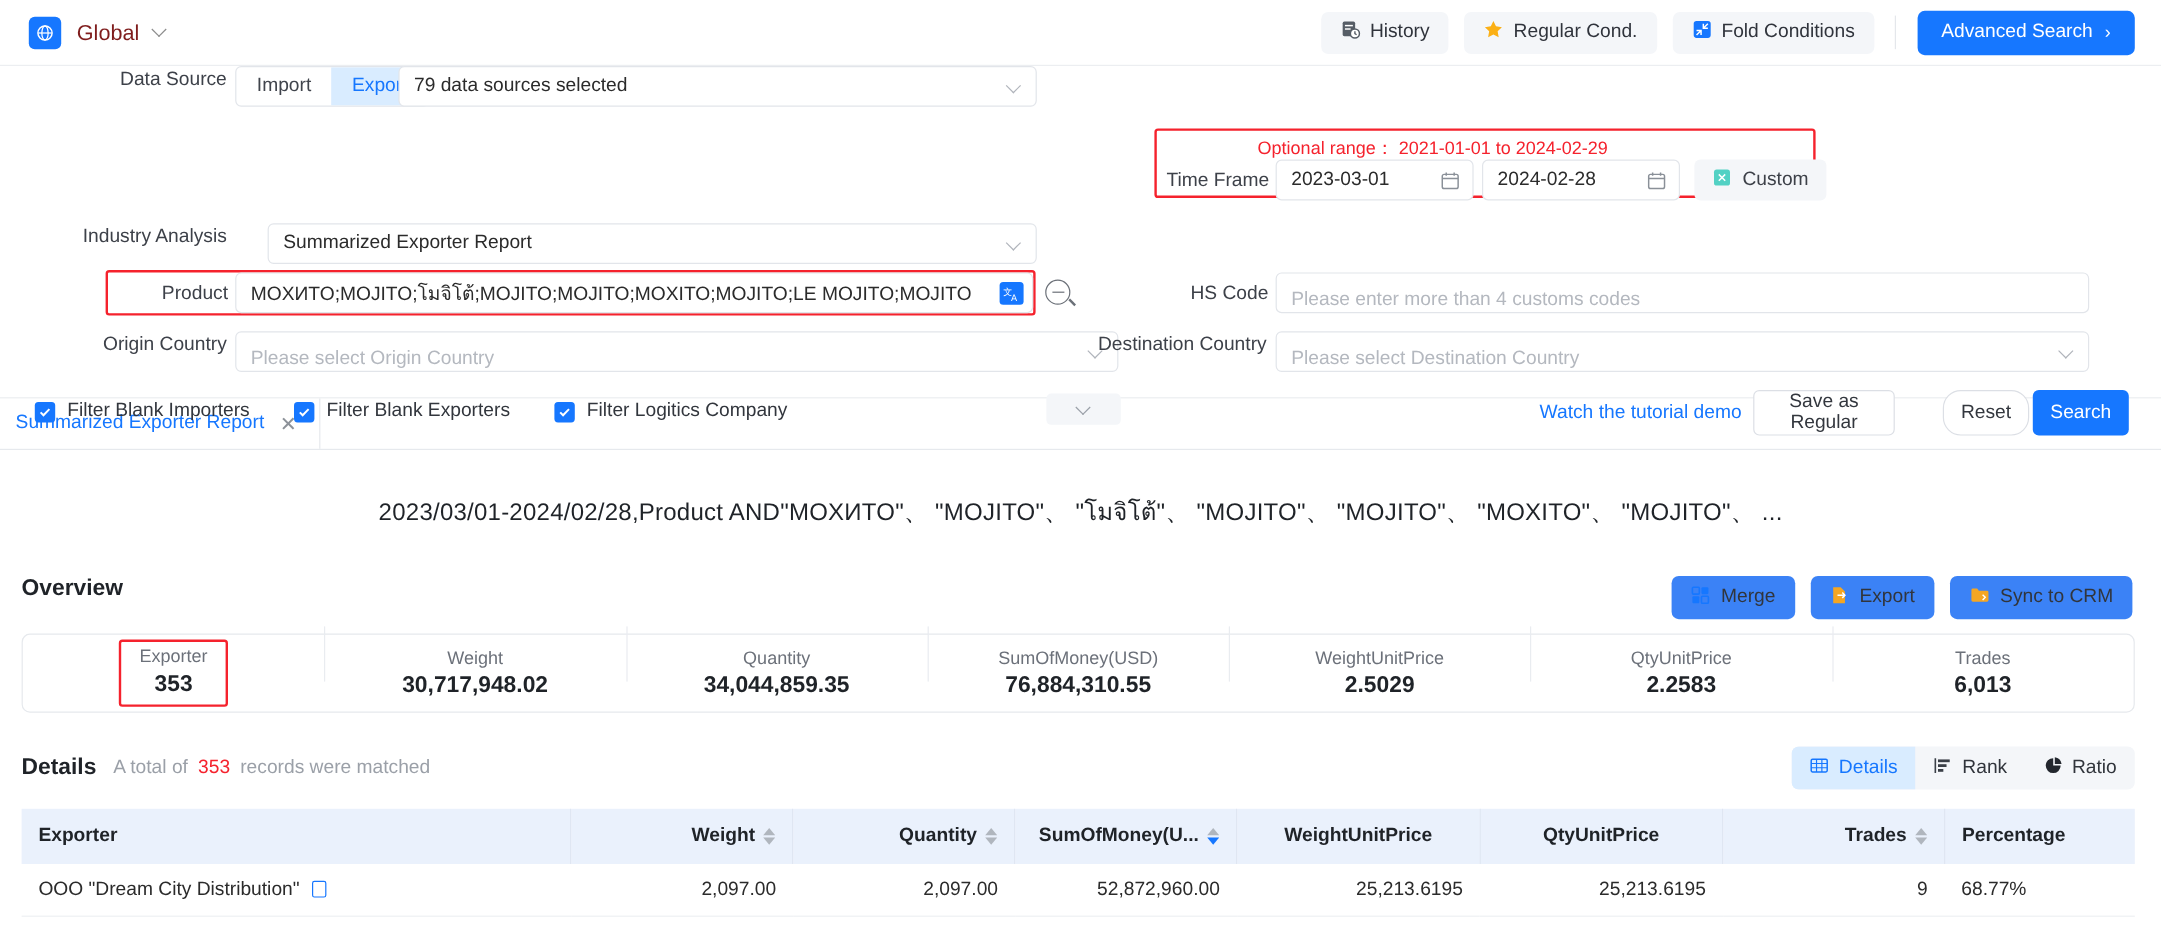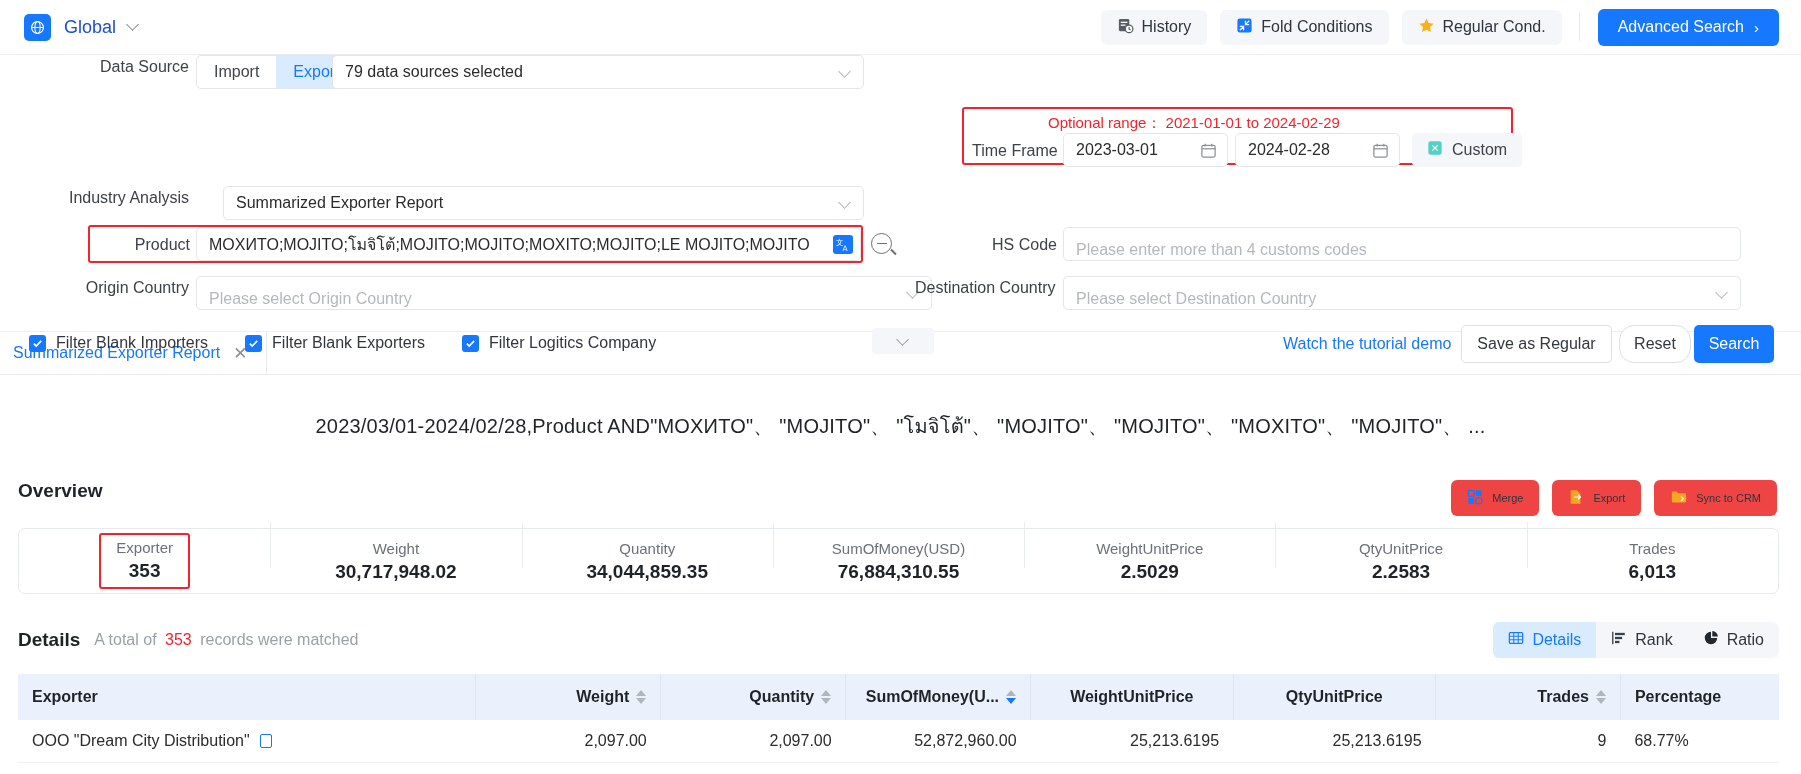--- a/index.html
+++ b/index.html
@@ -18,21 +18,21 @@
     height: 55px; display: flex; align-items: center;
     padding: 0 22px 0 24px; border-bottom: 1px solid #eceef1;
     background: #fff;
   }
   .globe-badge {
     width: 27px; height: 27px; border-radius: 5px; background: #1677ff;
     display: flex; align-items: center; justify-content: center;
     margin-right: 13px; flex: none;
   }
   .globe-badge svg { display:block; }
-  .global-label { font-size: 18px; color: #1d4ed8; }
+  .global-label { font-size: 18px; color: #7f1d1d; }
   .caret-down {
     margin-left: 11px; width: 13px; height: 13px; position: relative; top: -2px;
   }
   .caret-down::before{
     content:""; position:absolute; left:1px; top:1px;
     width:8px; height:8px; border-right:1.6px solid #8c8c8c; border-bottom:1.6px solid #8c8c8c;
     transform: rotate(45deg);
   }
   .topbar-spacer { flex: 1; }
   .pillbtn {
@@ -154,21 +154,21 @@
     content:""; position:absolute; left:1px; top:0px;
     width:8px; height:8px; border-right:1.6px solid #9aa0a8; border-bottom:1.6px solid #9aa0a8;
     transform: rotate(45deg);
   }
   .tutorial-link { position:absolute; left: 1283px; top: 280px; font-size:16px; color:#1677ff; cursor:pointer; white-space:nowrap; }
   .btn-outline {
     position:absolute; top: 270px; height: 38px; border:1px solid #dcdfe5; background:#fff;
     border-radius: 5px; font-size:16px; color:#33373e; display:flex; align-items:center;
     justify-content:center; cursor:pointer; font-family:"Liberation Sans", sans-serif;
   }
-  .btn-save { left: 1461px; width: 151px; }
+  .btn-save { left: 1461px; width: 118px; }
   .btn-reset { left: 1619px; width: 72px; border-radius: 15px; }
   .btn-search {
     position:absolute; left: 1694px; top: 270px; width: 80px; height: 38px;
     background:#1677ff; border:none; border-radius:5px; color:#fff; font-size:16px;
     display:flex; align-items:center; justify-content:center; cursor:pointer;
     font-family:"Liberation Sans", sans-serif;
   }
 
   
   .tabstrip { height: 43px; border-bottom: 1px solid #e6e9ed; display:flex; align-items:stretch; background:#fff;}
@@ -181,22 +181,22 @@
   
   .report-title {
     text-align:center; font-size: 20px; color: #1f2328; padding: 35px 0 0 0; letter-spacing: .2px;
   }
 
   
   .ov-head { display:flex; align-items:flex-start; padding: 38px 24px 0 18px; }
   .ov-title { font-size: 19px; font-weight: bold; color:#1f2328; }
   .ov-spacer { flex:1; }
   .ovbtn {
-    height: 36px; border-radius:6px; background:#ef4444; border:none; display:flex;
-    align-items:center; gap:9px; padding: 0 16px; font-size:11px; color:#31353c;
+    height: 36px; border-radius:6px; background:#3b82f6; border:none; display:flex;
+    align-items:center; gap:9px; padding: 0 16px; font-size:16px; color:#31353c;
     margin-left: 13px; cursor:pointer; font-family:"Liberation Sans", sans-serif;
   }
   .ov-card {
     margin: 12px 22px 0 18px; border:1px solid #e6e9ed; border-radius: 7px; height: 66px;
     display:flex; align-items:center;
   }
   .metric { flex:1; text-align:center; position:relative; }
   .metric + .metric::before {
     content:""; position:absolute; left:0; top:-18px; height: 46px; width:1px; background:#e9ecf0;
   }
@@ -266,35 +266,35 @@
             <circle cx="12.8" cy="12.6" r="4" fill="#fff" stroke="#565d66" stroke-width="1.3"></circle>
             <path d="M12.8 10.6v2.2l1.5.9" stroke="#565d66" stroke-width="1.2" fill="none"></path>
           </svg>
       </span>
       <span>History</span>
     </button>
 
     <button class="pillbtn">
       <span>
         <svg width="17" height="17" viewBox="0 0 18 18">
+            <path d="M9 1.6l2.3 4.7 5.2.75-3.75 3.65.9 5.15L9 13.4l-4.65 2.45.9-5.15L1.5 7.05l5.2-.75z" fill="#fbb016"></path>
+          </svg>
+      </span>
+      <span>Regular Cond.</span>
+    </button>
+
+    <button class="pillbtn">
+      <span>
+        <svg width="17" height="17" viewBox="0 0 18 18">
             <rect x="1.5" y="1.5" width="15" height="15" rx="2.5" fill="#1677ff"></rect>
             <path d="M4 14l4-4M4 10h4v4" stroke="#fff" stroke-width="1.3" fill="none"></path>
             <path d="M14 4l-4 4M14 8h-4V4" stroke="#fff" stroke-width="1.3" fill="none"></path>
           </svg>
       </span>
       <span>Fold Conditions</span>
-    </button>
-
-    <button class="pillbtn">
-      <span>
-        <svg width="17" height="17" viewBox="0 0 18 18">
-            <path d="M9 1.6l2.3 4.7 5.2.75-3.75 3.65.9 5.15L9 13.4l-4.65 2.45.9-5.15L1.5 7.05l5.2-.75z" fill="#fbb016"></path>
-          </svg>
-      </span>
-      <span>Regular Cond.</span>
     </button>
 
     <div class="topbar-sep"></div>
 
     <button class="adv-search">
       <span>Advanced Search</span>
       <span class="chev">›</span>
     </button>
   </div>
 

